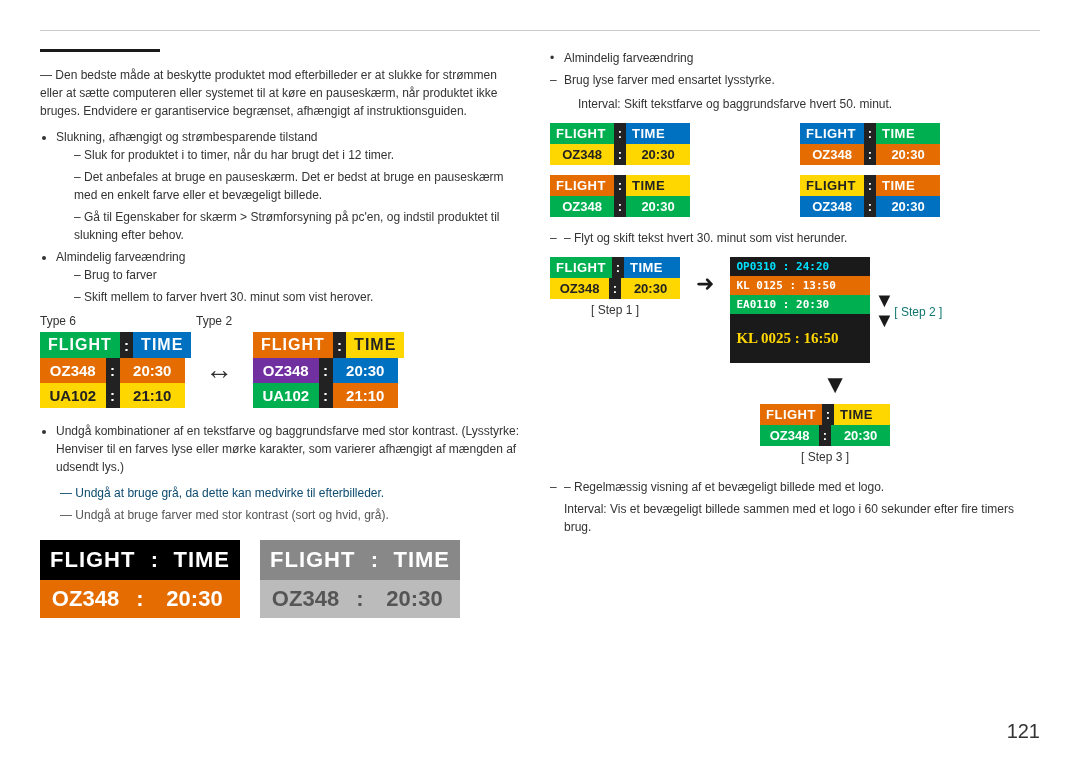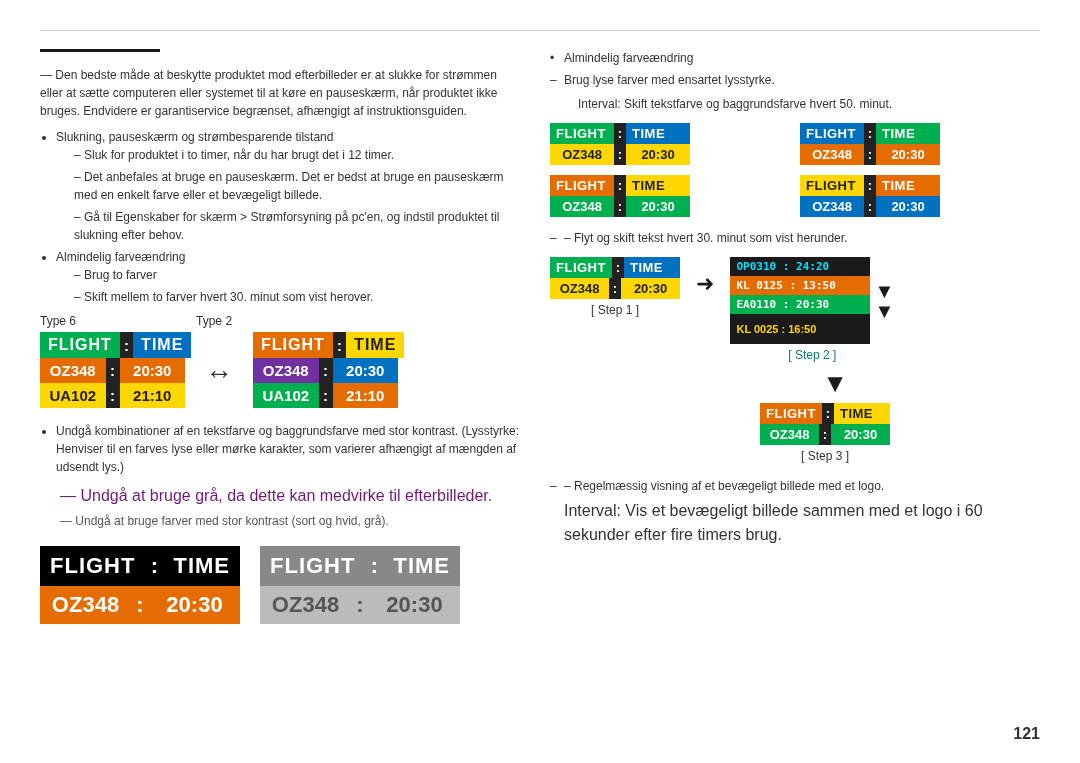--- a/index.html
+++ b/index.html
@@ -247,23 +247,23 @@
       font-size: 22px;
       font-weight: 700;
       color: #fff;
       text-align: center;
     }
 
     .page-number {
       position: absolute;
       bottom: 20px;
       right: 40px;
-      font-size: 16px;
-      color: #333;
-      font-weight: 700;
+      font-size: 20px;
+      color: #333;
+      font-weight: 400;
     }
 
     .section-rule {
       height: 3px;
       background: #1a1a1a;
       width: 120px;
       margin-bottom: 14px;
     }
 
     .right-dash-text {
@@ -301,21 +301,21 @@
 
   <div class="content-columns">
 
     <div class="left-col">
       <div class="section-rule"></div>
       
       <p class="body-text">— Den bedste måde at beskytte produktet mod efterbilleder er at slukke for strømmen eller at sætte computeren eller systemet til at køre en pauseskærm, når produktet ikke bruges. Endvidere er garantiservice begrænset, afhængigt af instruktionsguiden.</p>
       
       <ul class="bullet-list">
         <li>
-          <span>Slukning, pauseskærm og strømbesparende tilstand</span>
+          <span>Slukning, afhængigt og strømbesparende tilstand</span>
           <ul class="sub-bullet">
             <li>Sluk for produktet i to timer, når du har brugt det i 12 timer.</li>
             <li>Det anbefales at bruge en pauseskærm. Det er bedst at bruge en pauseskærm med en enkelt farve eller et bevægeligt billede.</li>
             <li>Gå til Egenskaber for skærm &gt; Strømforsyning på pc'en, og indstil produktet til slukning efter behov.</li>
           </ul>
         </li>
         <li>
           <span>Almindelig farveændring</span>
           <ul class="sub-bullet">
             <li>Brug to farver</li>
@@ -369,21 +369,21 @@
             <div class="fp-colon">&nbsp;:&nbsp;</div>
             <div class="fp-cell" style="background:#e46c00;">21:10</div>
           </div>
         </div>
       </div>
 
       
       <ul class="bullet-list">
         <li>Undgå kombinationer af en tekstfarve og baggrundsfarve med stor kontrast. (Lysstyrke: Henviser til en farves lyse eller mørke karakter, som varierer afhængigt af mængden af udsendt lys.)</li>
       </ul>
-      <div class="dash-text" style="font-size:16px; color:#701a75; margin-left:10px; margin-bottom:4px;">Undgå at bruge grå, da dette kan medvirke til efterbilleder.</div>
+      <div class="dash-text" style="font-size:12px; color:#0c4a6e; margin-left:10px; margin-bottom:4px;">Undgå at bruge grå, da dette kan medvirke til efterbilleder.</div>
       <div class="dash-text" style="font-size:12px; color:#555; margin-left:10px; margin-bottom:10px;">Undgå at bruge farver med stor kontrast (sort og hvid, grå).</div>
 
       
       <div class="bottom-panels">
 
         <div class="fp-large">
           <div class="fl-header" style="display:flex; width:100%;">
             <div class="fl-hcell" style="background:#000; flex:1; padding:7px 10px; font-size:22px; font-weight:900; color:#fff; letter-spacing:1px;">FLIGHT</div>
             <div class="fl-colon" style="background:#000; font-size:22px; font-weight:900; color:#fff; padding:7px 2px; display:flex; align-items:center;">&nbsp;:&nbsp;</div>
             <div class="fl-hcell" style="background:#000; flex:1; padding:7px 10px; font-size:22px; font-weight:900; color:#fff; letter-spacing:1px;">TIME</div>
@@ -485,27 +485,27 @@
               <div class="fp-dcell" style="background:#ffd700; color:#222;">OZ348</div>
               <div style="background:#222; font-size:13px; font-weight:700; color:#fff; padding:3px 0; display:flex; align-items:center; width:12px; justify-content:center;">:</div>
               <div class="fp-dcell" style="background:#ffd700; color:#222;">20:30</div>
             </div>
           </div>
           <div style="font-size:12px; color:#333; margin-top:4px;">[ Step 1 ]</div>
         </div>
 
         <div style="font-size:22px; color:#1a1a1a; margin-top:14px;">➜</div>
 
-        <div style="display:flex; flex-direction:column; align-items:center;">
+        <div style="display:flex; flex-direction:row; align-items:center;">
           <div style="display:flex; align-items:center; gap:4px;">
             <div style="width:140px;">
               <div style="background:#1a1a1a; color:#00e0ff; font-size:11px; font-weight:700; padding:3px 6px; font-family:monospace;">OP0310&nbsp;:&nbsp;24:20</div>
               <div style="background:#e46c00; color:#fff; font-size:11px; font-weight:700; padding:3px 6px; font-family:monospace;">KL 0125&nbsp;:&nbsp;13:50</div>
               <div style="background:#00b050; color:#fff; font-size:11px; font-weight:700; padding:3px 6px; font-family:monospace;">EA0110&nbsp;:&nbsp;20:30</div>
-              <div style="background:#1a1a1a; color:#ffd700; font-size:11px; font-weight:700; padding:9px 6px; font-family:Liberation Sans, sans-serif;">KL 0025&nbsp;:&nbsp;16:50</div>
+              <div style="background:#1a1a1a; color:#ffd700; font-size:15px; font-weight:700; padding:16px 6px; font-family:Liberation Serif, serif;">KL 0025&nbsp;:&nbsp;16:50</div>
             </div>
             <div style="display:flex; flex-direction:column; align-items:center;">
               <div style="font-size:20px; color:#1a1a1a; line-height:1;">▼</div>
               <div style="font-size:20px; color:#1a1a1a; line-height:1;">▼</div>
             </div>
           </div>
           <div style="font-size:12px; color:#0f766e; margin-top:4px;">[ Step 2 ]</div>
         </div>
       </div>
 
@@ -524,19 +524,19 @@
             <div class="fp-dcell" style="background:#00b050; color:#fff;">OZ348</div>
             <div style="background:#222; font-size:13px; font-weight:700; color:#fff; padding:3px 0; display:flex; align-items:center; width:12px; justify-content:center;">:</div>
             <div class="fp-dcell" style="background:#00b050; color:#fff;">20:30</div>
           </div>
         </div>
         <div style="font-size:12px; color:#333; margin-top:4px;">[ Step 3 ]</div>
       </div>
 
       <div style="margin-top:14px;">
         <div class="right-dash-text" style="margin-bottom:4px;">– Regelmæssig visning af et bevægeligt billede med et logo.</div>
-        <div style="font-size:16px; color:#333; line-height:1.5; padding-left:14px;">Interval: Vis et bevægeligt billede sammen med et logo i 60 sekunder efter fire timers brug.</div>
+        <div style="font-size:12px; color:#333; line-height:1.5; padding-left:14px;">Interval: Vis et bevægeligt billede sammen med et logo i 60 sekunder efter fire timers brug.</div>
       </div>
     </div>
   </div>
 
   <div class="page-number">121</div>
 </div>
 
 </body></html>

